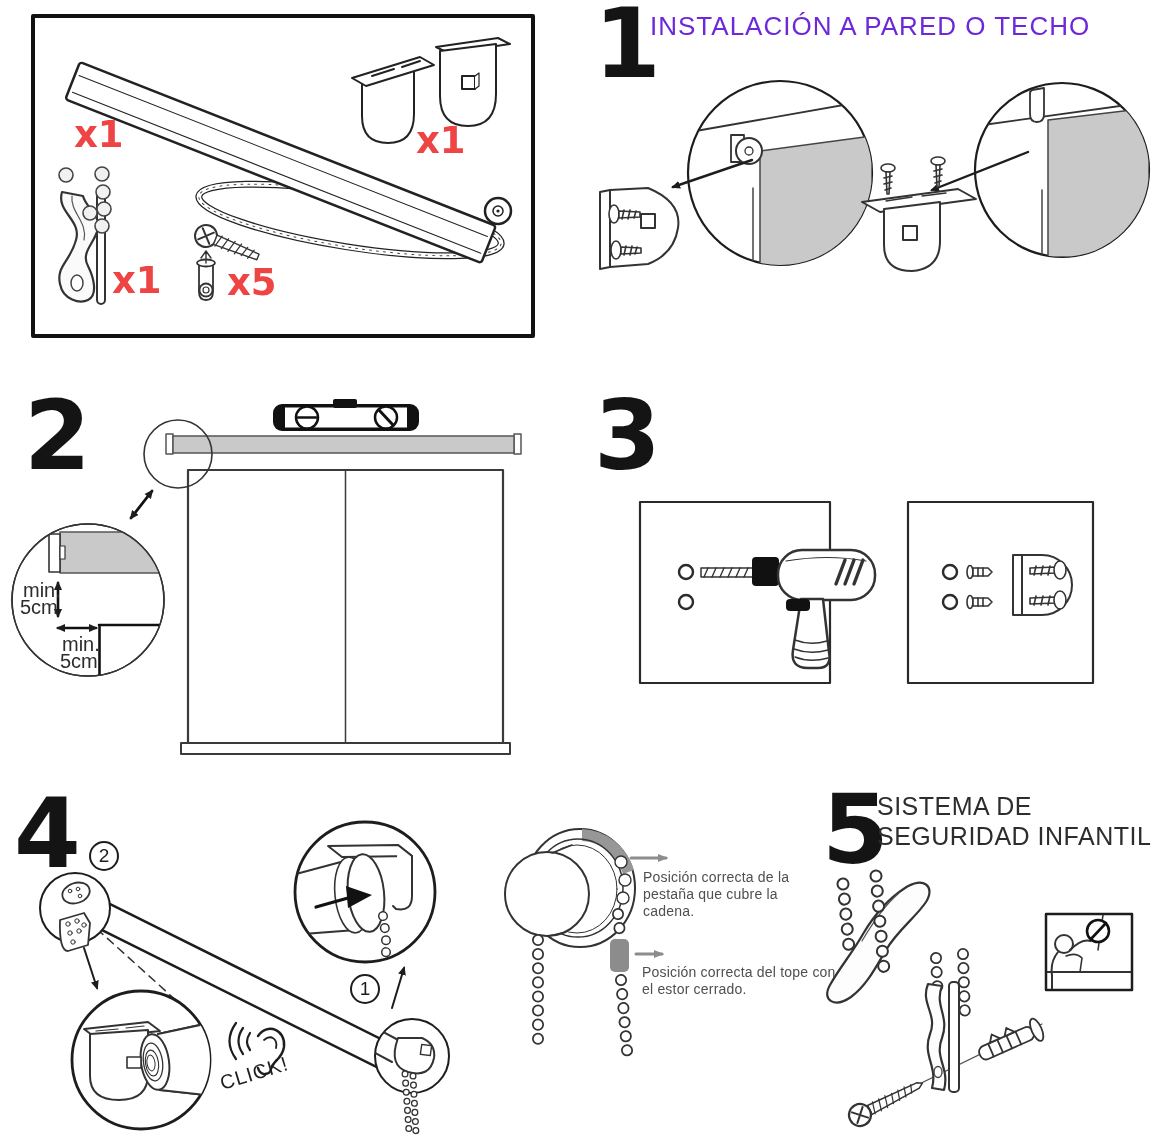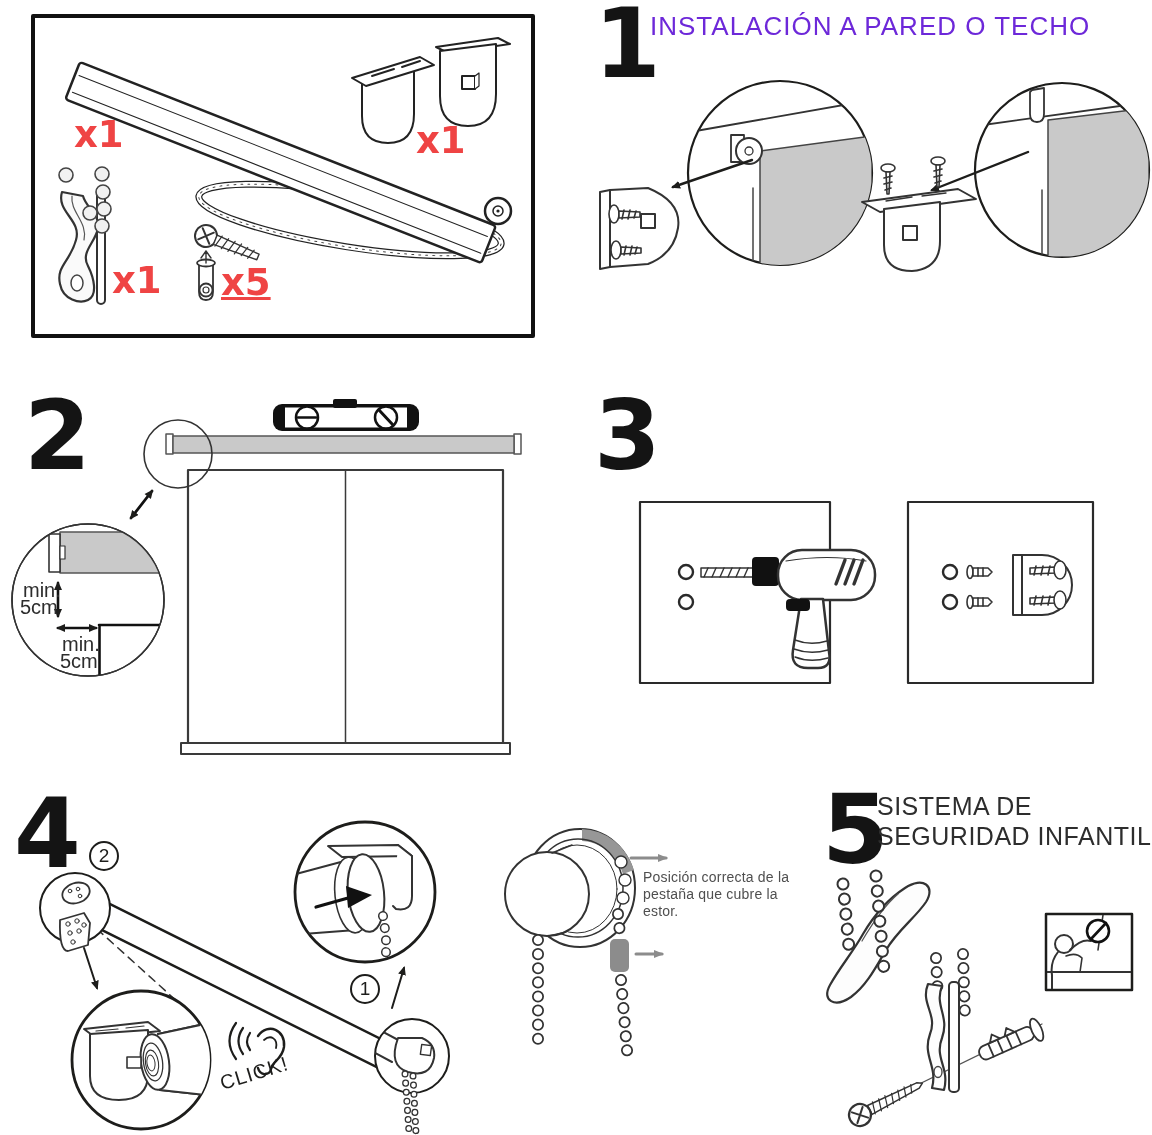--- a/index.html
+++ b/index.html
@@ -470,32 +470,33 @@
     </g>
   </g>
 </svg>
 
   <div class="txt stepnum" style="left:594px;top:-4px;">1</div>
   <div class="txt title" style="left:650px;top:12px;width:490px;">INSTALACIÓN A PARED O TECHO</div>
 
   <div class="txt qty" style="left:74px;top:116px;">x1</div>
   <div class="txt qty" style="left:416px;top:122px;">x1</div>
   <div class="txt qty" style="left:112px;top:262px;">x1</div>
-  <div class="txt qty" style="left:221px;top:264px;text-decoration:underline;">x5</div>
+  <div class="txt qty" style="left:227px;top:264px;">x5</div>
 
   <div class="txt stepnum" style="left:24px;top:388px;">2</div>
   <div class="txt minlbl" style="left:23px;top:580px;">min.</div>
   <div class="txt minlbl" style="left:20px;top:597px;">5cm</div>
   <div class="txt minlbl" style="left:62px;top:634px;">min.</div>
   <div class="txt minlbl" style="left:60px;top:651px;">5cm</div>
 
   <div class="txt stepnum" style="left:594px;top:388px;">3</div>
 
   <div class="txt stepnum" style="left:14px;top:786px;">4</div>
   <div class="marker" style="left:89px;top:841px;">2</div>
   <div class="marker" style="left:350px;top:974px;">1</div>
   <div class="txt click" style="left:219px;top:1062px;">CLICK!</div>
 
-  <div class="txt caption" style="left:643px;top:869px;width:152px;">Posición correcta de la pestaña que cubre la estor.</div>
+  <div class="txt caption" style="left:643px;top:869px;width:152px;">Posición correcta de la pestaña que cubre la cadena.</div>
+  <div class="txt caption" style="left:642px;top:964px;width:200px;">Posición correcta del tope con el estor cerrado.</div>
 
   <div class="txt stepnum" style="left:822px;top:782px;">5</div>
   <div class="txt title5" style="left:877px;top:792px;">SISTEMA DE SEGURIDAD INFANTIL</div>
 </div>
 
 </body></html>

